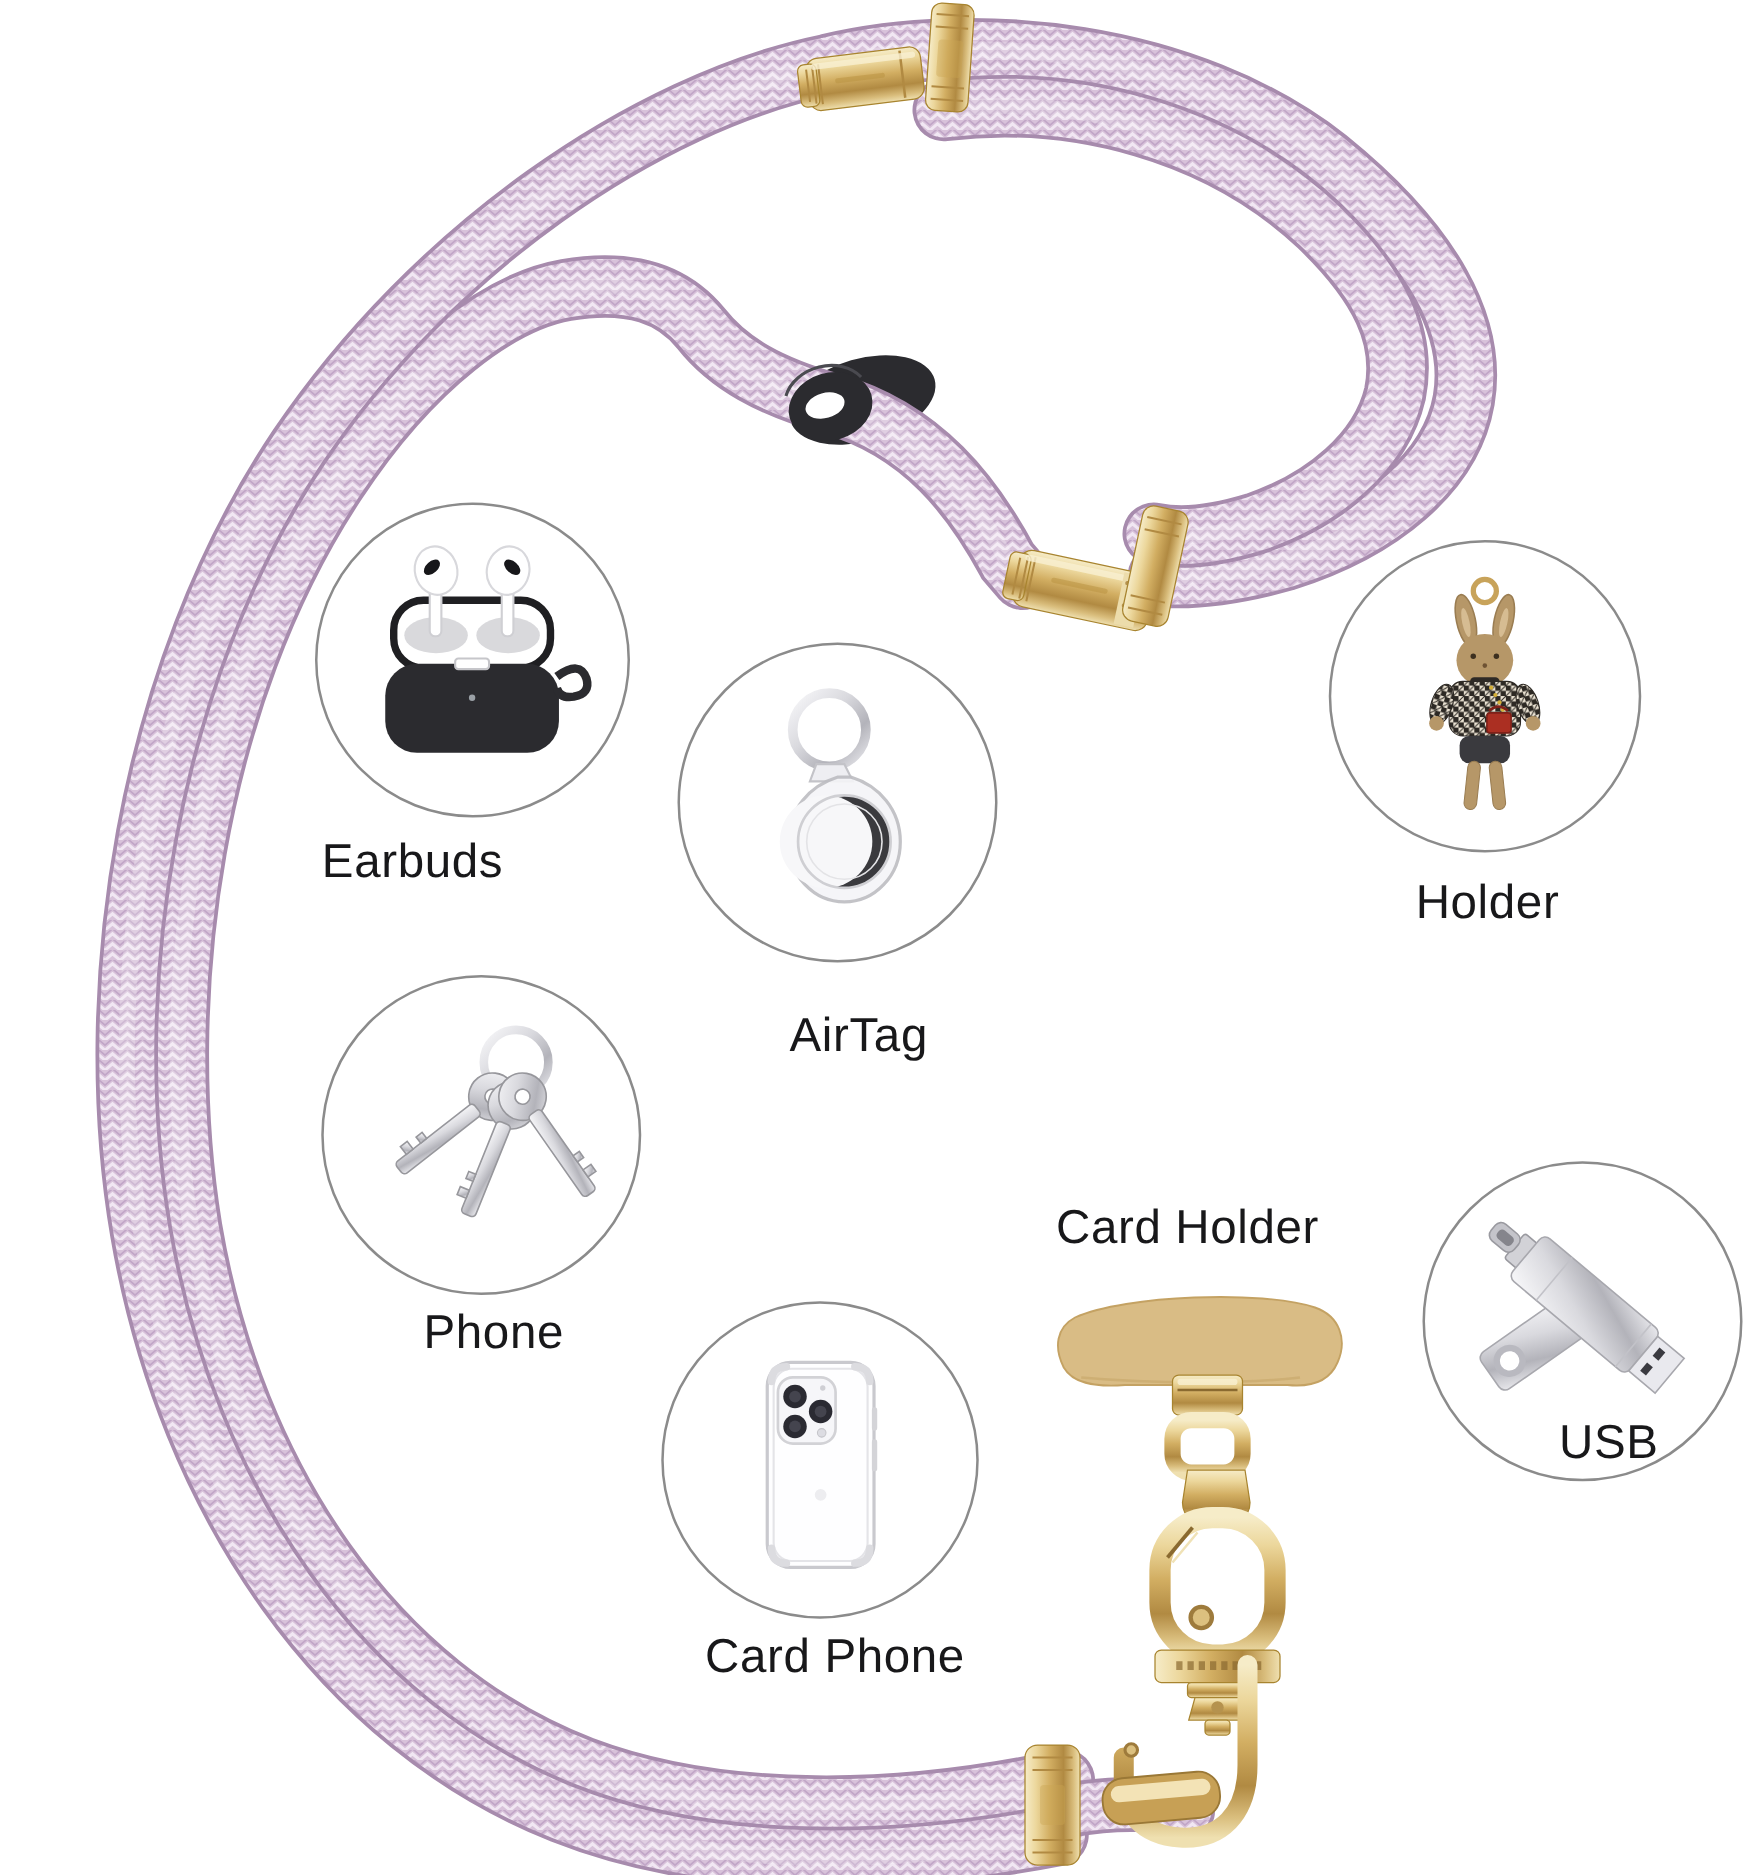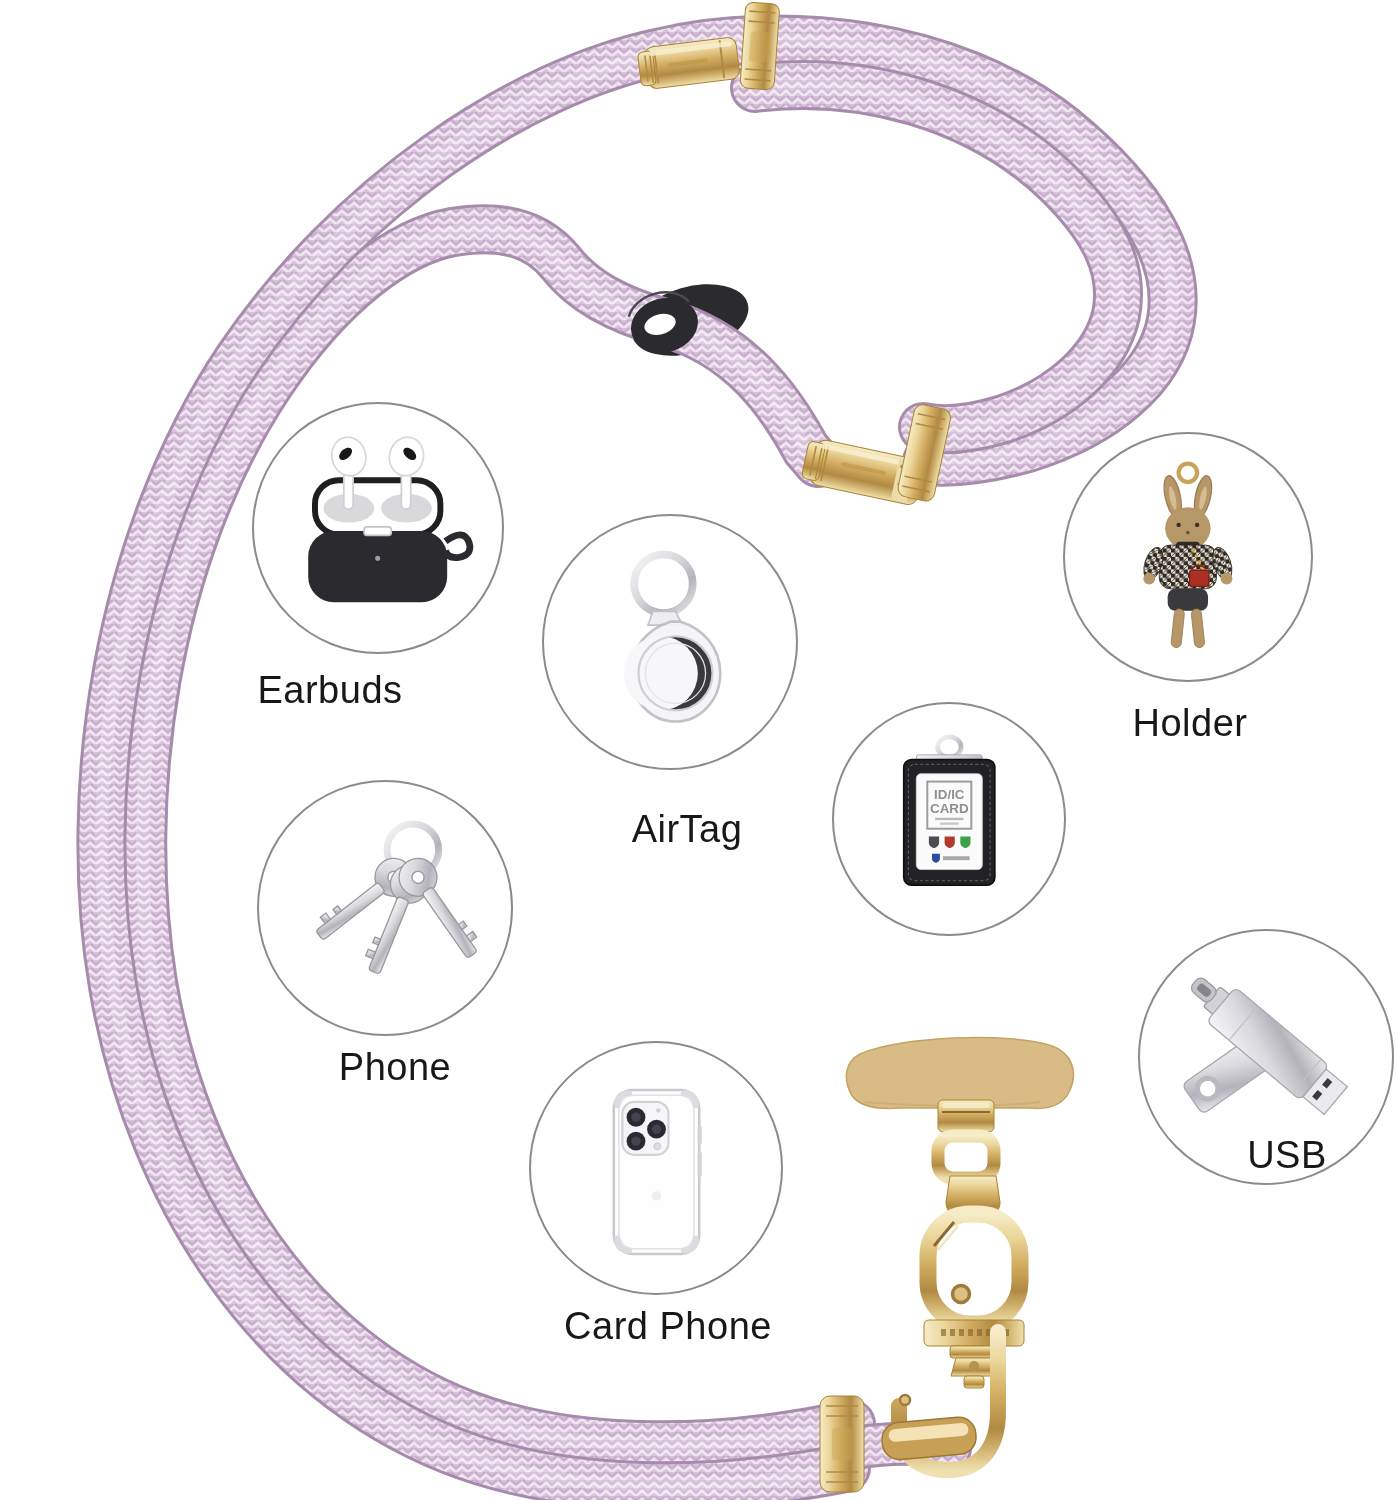--- a/index.html
+++ b/index.html
@@ -240,41 +240,21 @@
       <rect x="122" y="136" width="23" height="19" rx="3" fill="#ab2f22" stroke="#7e2018" stroke-width="1.5"></rect>
       <rect x="96" y="158" width="48" height="26" rx="9" fill="#3a3a3e"></rect>
       <g fill="#b69768" stroke="#9a7d52" stroke-width="1">
         <rect x="102" y="182" width="12" height="46" rx="6" transform="rotate(6 108 205)"></rect>
         <rect x="126" y="182" width="12" height="46" rx="6" transform="rotate(-6 132 205)"></rect>
       </g>
     </svg>
   </div>
   <div class="lbl" style="left:1190px;top:723px;">Holder</div>
 
-  <div class="item-circle" style="left:832px;top:702px;width:234px;height:234px;">
-    <svg viewBox="0 0 240 240">
-      <ellipse cx="120" cy="28" rx="15" ry="13" fill="none" stroke="url(#silver)" stroke-width="6"></ellipse>
-      <rect x="78" y="38" width="84" height="12" rx="3" fill="url(#silver)" stroke="#9a9a9e" stroke-width="1"></rect>
-      <rect x="62" y="44" width="116" height="160" rx="10" fill="#222226" stroke="#0d0d0f" stroke-width="2"></rect>
-      <rect x="68" y="50" width="104" height="148" rx="8" fill="none" stroke="#57575c" stroke-width="1.5" stroke-dasharray="4 3"></rect>
-      <rect x="78" y="62" width="84" height="122" rx="6" fill="#fbfbfb" stroke="#d8d8da" stroke-width="1"></rect>
-      <rect x="92" y="72" width="56" height="60" fill="none" stroke="#9b9b9b" stroke-width="2.5"></rect>
-      <text x="120" y="94" text-anchor="middle" font-family="Liberation Sans, sans-serif" font-size="17" font-weight="bold" fill="#8f8f8f">ID/IC</text>
-      <text x="120" y="112" text-anchor="middle" font-family="Liberation Sans, sans-serif" font-size="17" font-weight="bold" fill="#8f8f8f">CARD</text>
-      <rect x="102" y="118" width="36" height="3" fill="#b9b9b9"></rect>
-      <rect x="108" y="124" width="24" height="3" fill="#c9c9c9"></rect>
-      <g>
-        <path d="M94 142 h13 v8 q0 5 -6.5 7 q-6.5 -2 -6.5 -7 Z" fill="#4c4c50"></path>
-        <path d="M114 142 h13 v8 q0 5 -6.5 7 q-6.5 -2 -6.5 -7 Z" fill="#b23a2e"></path>
-        <path d="M134 142 h13 v8 q0 5 -6.5 7 q-6.5 -2 -6.5 -7 Z" fill="#3ba24a"></path>
-      </g>
-      <path d="M98 164 h10 v6 q0 4 -5 5.5 q-5 -1.5 -5 -5.5 Z" fill="#2b4ea2"></path>
-      <rect x="112" y="167" width="34" height="5" fill="#a9a9ad"></rect>
-    </svg>
-  </div>
+  <div class="lbl" style="left:950px;top:983px;">Card Holder</div>
 
   <div class="item-circle" style="left:257px;top:780px;width:256px;height:256px;">
     <svg viewBox="0 0 240 240">
       <circle cx="152" cy="52" r="30" fill="none" stroke="url(#silver)" stroke-width="8"></circle>
       <g fill="url(#silver)" stroke="#97979c" stroke-width="1.5">
         <g transform="translate(130,84) rotate(52)">
           <circle r="22"></circle>
             <circle r="7" fill="#fff"></circle>
           <rect x="-7" y="18" width="14" height="92" rx="4"></rect>
           <rect x="-16" y="88" width="9" height="8"></rect>

